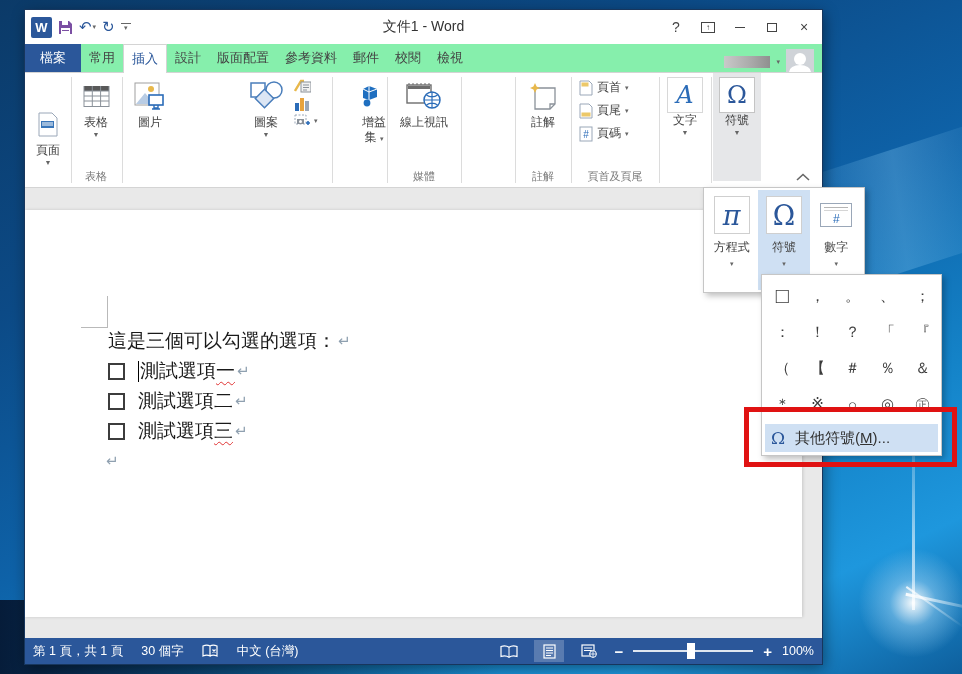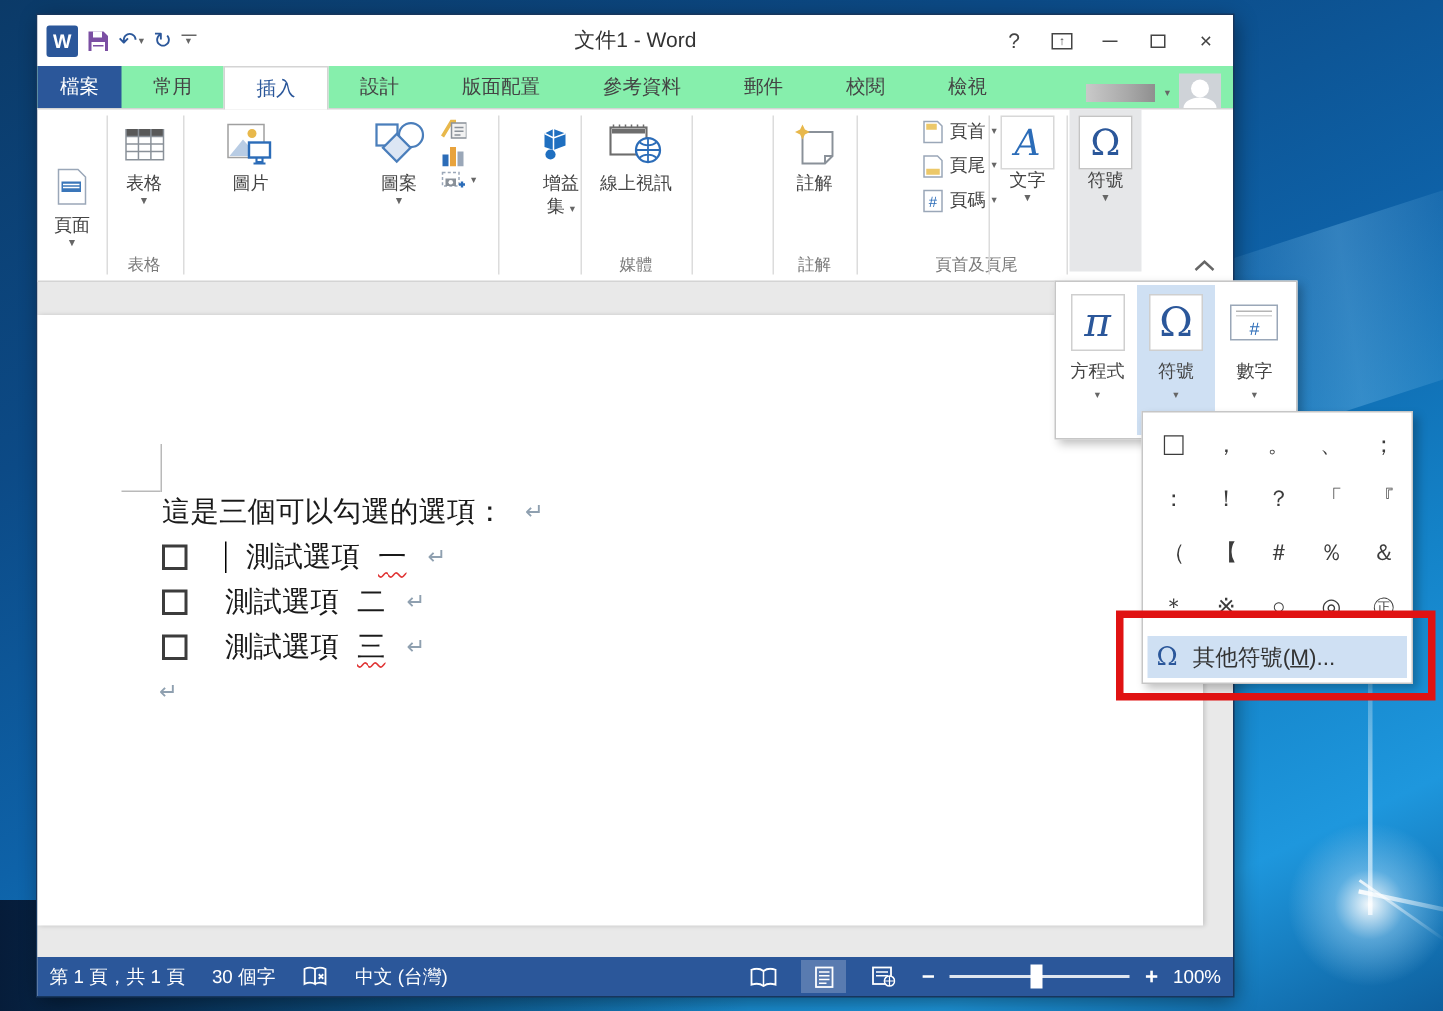--- a/index.html
+++ b/index.html
@@ -38,21 +38,21 @@
   .qat-more { width:10px; border-top:1px solid #666; font-size:7px; color:#666; text-align:center; line-height:6px; padding-top:1px; }
   .title { position:absolute; left:0; right:0; text-align:center; font-size:14px; color:#333; pointer-events:none; }
   .wcontrols { position:absolute; right:4px; top:0; height:100%; display:flex; align-items:center; gap:4px; }
   .wc { width:28px; height:24px; display:flex; align-items:center; justify-content:center; color:#444; font-size:14px; }
   .wc-box { width:10px; height:9px; border:1px solid #444; }
   .wc-min { width:10px; height:1px; background:#444; display:block; }
   .ribopt { width:14px; height:11px; border:1px solid #444; font-size:8px; line-height:9px; text-align:center; color:#444; }
 
   
   .tabrow { position:relative; height:28px; display:flex; background:#86efac; }
-  .tab { font-size:13px; color:#444; padding:5px 21px 6px; cursor:pointer; }
+  .tab { font-size:13px; color:#444; padding:5px 8px 6px; cursor:pointer; }
   .tab-file { background:#2b579a; color:#fff; padding:5px 15px 6px; margin-left:0; }
   .tab-active { background:#fff; color:#2b579a; border:1px solid #d4d4d4; border-bottom:none; padding-bottom:7px; margin-bottom:-1px; z-index:2; }
   .account { position:absolute; right:8px; top:5px; display:flex; align-items:center; gap:6px; }
   .redacted { width:46px; height:12px; background:linear-gradient(90deg,#c9c9c9,#a9a9a9 60%,#8f8f8f); }
   .acc-dd { font-size:7px; color:#666; }
   .avatar { width:28px; height:26px; background:#cfd3d8; position:relative; overflow:hidden; }
   .avatar:before { content:""; position:absolute; left:8px; top:4px; width:12px; height:12px; border-radius:50%; background:#fff; }
   .avatar:after { content:""; position:absolute; left:3px; top:16px; width:22px; height:14px; border-radius:50% 50% 0 0; background:#fff; }
 
   
@@ -70,21 +70,21 @@
   .srow .lb { font-size:12px; color:#444; white-space:nowrap; }
   .chevron-up { position:absolute; right:12px; bottom:6px; color:#666; cursor:pointer; }
 
   
   .docarea { position:relative; height:450px; background:#e9e9e9; overflow:hidden; }
   .page { position:absolute; left:0; top:22px; width:777px; height:407px; background:#fff;
     box-shadow:1px 0 3px rgba(0,0,0,.15); }
   .cropv { position:absolute; left:82px; top:86px; width:1px; height:32px; background:#b9b9b9; }
   .croph { position:absolute; left:56px; top:117px; width:26px; height:1px; background:#b9b9b9; }
   .doc { position:absolute; left:83px; top:116px; font-size:19px; color:#1a1a1a; }
-  .dline { height:30px; display:flex; align-items:center; white-space:pre;gap:12px; }
+  .dline { height:30px; display:flex; align-items:center; white-space:pre; }
   .cbx { width:17px; height:17px; border:2px solid #3c3c3c; margin-right:13px; flex:0 0 auto; }
   .caret { width:1px; height:21px; background:#000; margin-right:1px; }
   .pmark { color:#8fa0b0; font-size:15px; margin-left:2px; }
   .sq { text-decoration:underline wavy #e03434 1px; text-underline-offset:4px; }
 
   
   .statusbar { position:absolute; left:0; bottom:0; width:100%; height:26px; background:#2b579a; color:#fff;
     display:flex; align-items:center; font-size:12.5px; padding:0 8px; }
   .sgap { width:18px; }
   .sright { margin-left:auto; display:flex; align-items:center; gap:10px; }
@@ -218,21 +218,21 @@
             </svg>
         </div>
         <div class="lb">表格</div>
           <div class="dd">▼</div>
       </div>
       <div class="glabel">表格</div>
     </div>
     <div class="rsep" style="left:97px;"></div>
 
     <div class="rgroup" style="left:99px;width:206px;">
-      <div class="bigbtn" style="left:6px;width:40px;margin-left:17px;">
+      <div class="bigbtn" style="left:6px;width:40px;">
         <div class="ic">
           <svg width="32" height="28" viewBox="0 0 32 28">
               <rect x="1" y="1" width="24" height="22" fill="#fff" stroke="#a0a0a0"></rect>
               <circle cx="17" cy="7" r="3" fill="#e8b84b"></circle>
               <path d="M2 22L11 11l7 8v3z" fill="#b8cce4"></path>
               <rect x="15" y="13" width="14" height="10" fill="#fff" stroke="#2b6cb8" stroke-width="1.6"></rect>
               <path d="M20 23v3h4v-3M18 27h8" stroke="#2b6cb8" stroke-width="1.4" fill="none"></path>
             </svg>
         </div>
         <div class="lb">圖片</div>
@@ -317,21 +317,21 @@
               <path d="M27 22h-5v5" fill="none" stroke="#8a9199" stroke-width="1.3"></path>
               <path d="M7 1l1.6 3.4L12 6 8.6 7.6 7 11 5.4 7.6 2 6l3.4-1.6z" fill="#e8b84b"></path>
             </svg>
         </div>
         <div class="lb">註解</div>
       </div>
       <div class="glabel">註解</div>
     </div>
     <div class="rsep" style="left:546px;"></div>
 
-    <div class="rgroup" style="left:548px;width:84px;margin-left:36px;">
+    <div class="rgroup" style="left:548px;width:84px;">
       <div class="smallstack" style="left:6px;top:6px;gap:6px;">
         <div class="srow">
           <svg width="14" height="16" viewBox="0 0 14 16">
               <path d="M1 1h9l3 3v11H1z" fill="#fff" stroke="#9aa7b8"></path>
               <rect x="2.5" y="2.5" width="7" height="4" fill="#ecc869"></rect>
             </svg>
           <span class="lb">頁首</span>
             <span class="dd">▾</span>
         </div>
         <div class="srow">

